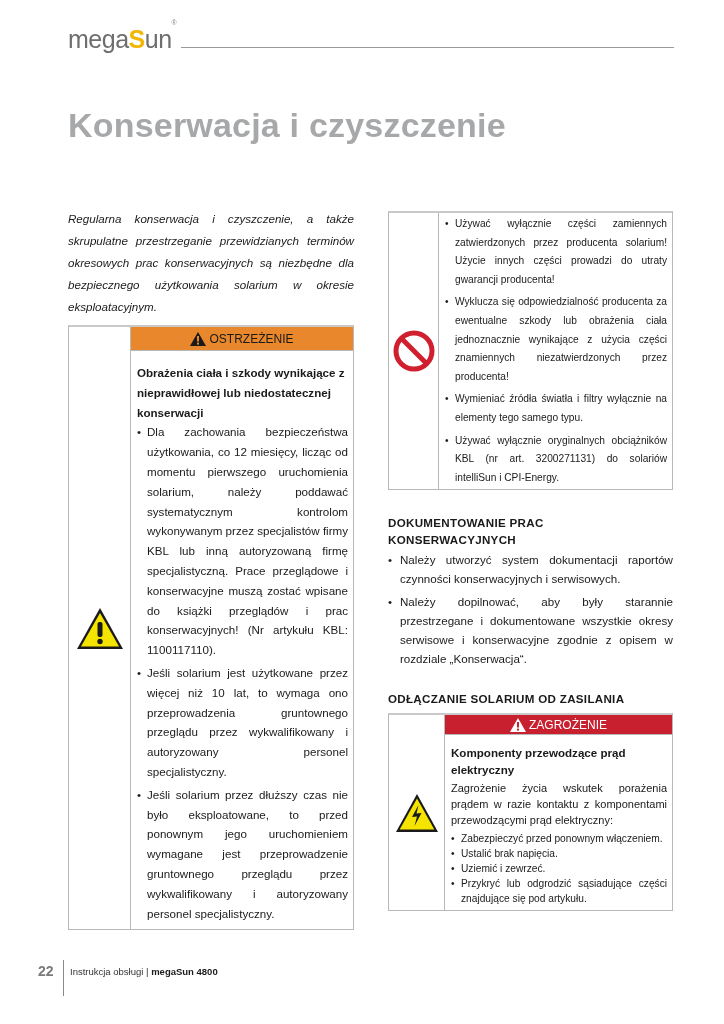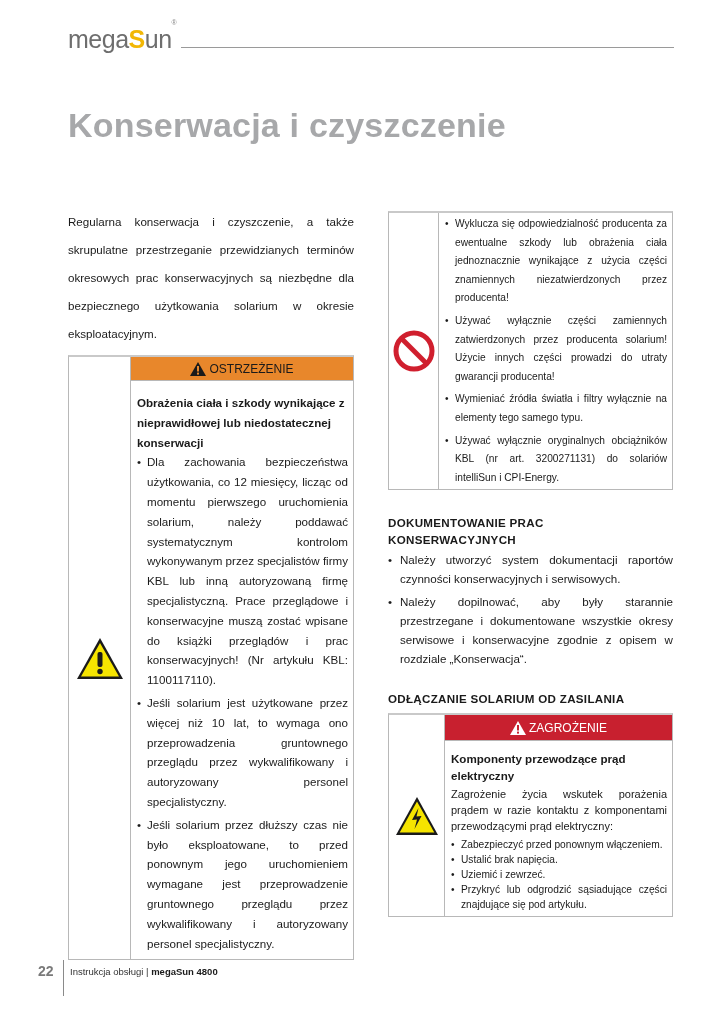--- a/index.html
+++ b/index.html
@@ -10,29 +10,29 @@
     .logo { position: absolute; left: 0; top: 0; font-size: 25px; letter-spacing: -0.5px; color: #6e6e6e; font-family: "Liberation Sans", sans-serif; line-height: 30px; }
     .logo .s { color: #f2b705; font-weight: bold; }
     .logo sup { font-size: 7px; position: relative; top: -14px; color: #888; }
     .header-rule { position: absolute; left: 113px; right: 0; top: 25px; height: 1px; background: #9a9a9a; }
 
     .page-title { position: absolute; left: 68px; top: 106px; font-size: 34px; font-weight: bold; color: #a7a8aa; letter-spacing: 0.2px; }
 
     .col-left { position: absolute; left: 68px; top: 208px; width: 286px; }
     .col-right { position: absolute; left: 388px; top: 211px; width: 285px; }
 
-    .intro { font-size: 11.6px; line-height: 28px; text-align: justify; color: #1a1a1a; }
+    .intro { font-size: 11.6px; line-height: 22px; text-align: justify; color: #1a1a1a; font-style: italic; }
 
     .safety-box { border: 1px solid #b8b8b8; display: flex; position: relative; }
     .safety-box.outer { border-top: 2px solid #c9c9c9; }
     .icon-cell { border-right: 1px solid #b8b8b8; display: flex; align-items: center; justify-content: center; flex: none; }
     .content-cell { flex: 1; }
     .banner { color: #ffffff; font-size: 12px; text-align: center; display: flex; align-items: center; justify-content: center; gap: 3px; }
     .banner.orange { background: #e8872b; color: #1a1a1a; height: 24px; border-bottom: 1px solid #b8b8b8; }
-    .banner.red { background: #c8202f; height: 26px; border-bottom: 1px solid #b8b8b8; }
+    .banner.red { background: #c8202f; height: 20px; border-bottom: 1px solid #b8b8b8; }
     .banner svg { display: block; }
 
     .warn-text { padding: 4px 5px 6px 6px; font-size: 11.6px; line-height: 19.8px; text-align: justify; }
     .warn-title { font-weight: bold; text-align: left; margin-top: 8px; }
     .bullets { list-style: none; }
     .bullets li { position: relative; padding-left: 10px; text-align: justify; }
     .bullets li::before { content: "•"; position: absolute; left: 0; top: 0; }
     .bullets li + li { margin-top: 3px; }
 
     .right-box-text { padding: 2px 5px 2px 6px; font-size: 10.2px; line-height: 18.6px; }
@@ -102,22 +102,22 @@
 <div class="col-right">
   <div class="safety-box outer">
     <div class="icon-cell" style="width:50px;">
       <svg width="42" height="42" viewBox="0 0 42 42">
         <circle cx="21" cy="21" r="18" fill="#ffffff" stroke="#d01f2e" stroke-width="5"></circle>
         <line x1="8.5" y1="8.5" x2="33.5" y2="33.5" stroke="#d01f2e" stroke-width="5"></line>
       </svg>
     </div>
     <div class="content-cell right-box-text">
       <ul class="bullets" style="text-align:justify;">
+        <li>Używać wyłącznie części zamiennych zatwierdzonych przez producenta solarium! Użycie innych części prowadzi do utraty gwarancji producenta!</li>
         <li>Wyklucza się odpowiedzialność producenta za ewentualne szkody lub obrażenia ciała jednoznacznie wynikające z użycia części znamiennych niezatwierdzonych przez producenta!</li>
-        <li>Używać wyłącznie części zamiennych zatwierdzonych przez producenta solarium! Użycie innych części prowadzi do utraty gwarancji producenta!</li>
         <li>Wymieniać źródła światła i filtry wyłącznie na elementy tego samego typu.</li>
         <li>Używać wyłącznie oryginalnych obciążników KBL (nr art. 3200271131) do solariów intelliSun i CPI-Energy.</li>
       </ul>
     </div>
   </div>
 
   <div style="margin-top:24px;">
     <h2 class="section-heading" style="width:180px;">DOKUMENTOWANIE PRAC KONSERWACYJNYCH</h2>
     <ul class="bullets doc-list">
       <li>Należy utworzyć system dokumentacji raportów czynności konserwacyjnych i serwisowych.</li>

